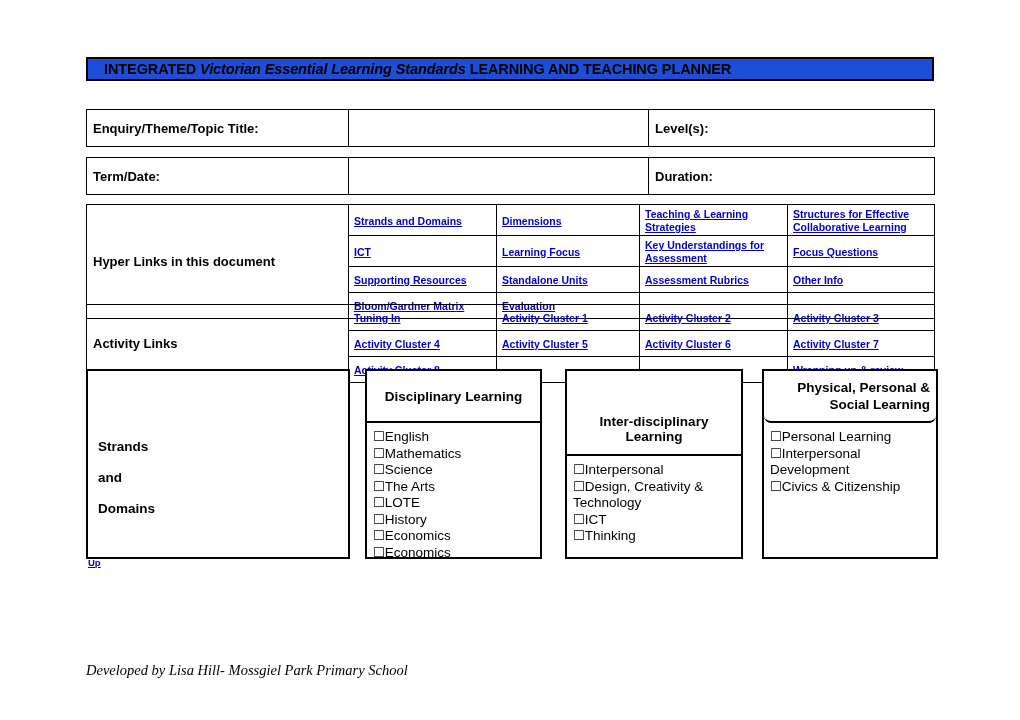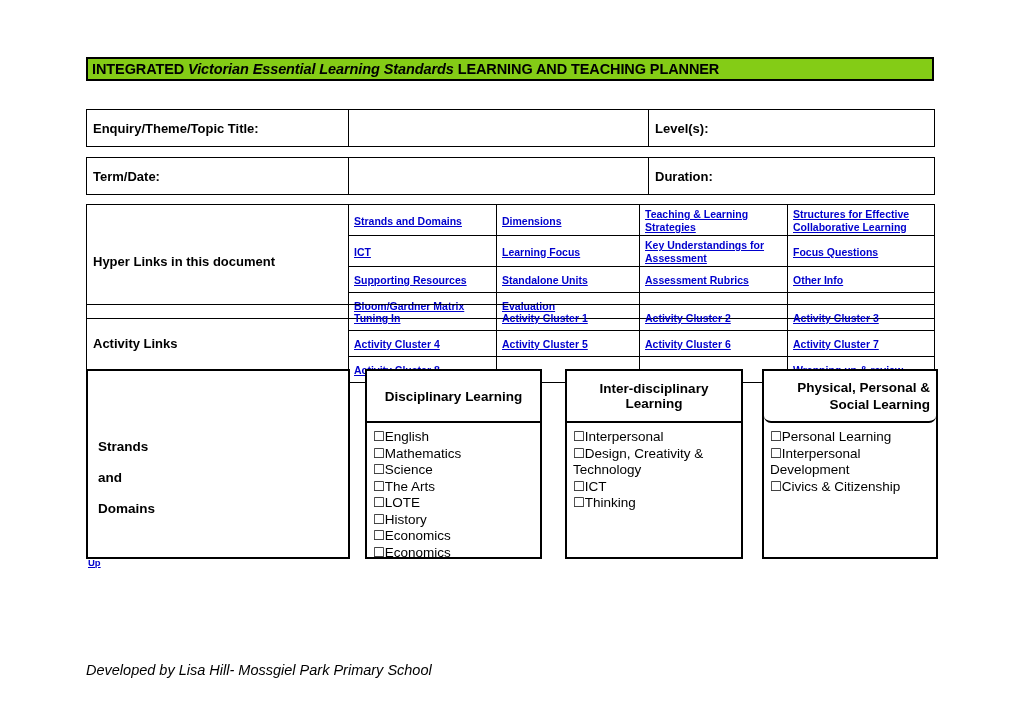--- a/index.html
+++ b/index.html
@@ -22,26 +22,26 @@
     height: 720px;
   }
 
   
   .title-banner {
     position: absolute;
     left: 86px;
     top: 57px;
     width: 848px;
     height: 24px;
-    background: #84cc16;
+    background: #1d4ed8;
     border: 2px solid #000000;
     box-sizing: border-box;
     display: flex;
     align-items: center;
-    padding-left: 4px;
+    padding-left: 16px;
   }
   .title-text {
     font-size: 14.5px;
     font-weight: bold;
     letter-spacing: -0.1px;
     white-space: nowrap;
   }
   .title-text .italic {
     font-style: italic;
   }
@@ -155,21 +155,21 @@
   
   #box-disc {
     left: 279px; top: 0; width: 177px; height: 190px;
   }
   #box-disc .sbox-head { height: 52px; }
 
   
   #box-inter {
     left: 479px; top: 0; width: 178px; height: 190px;
   }
-  #box-inter .sbox-head { height: 52px; }
+  #box-inter .sbox-head { height: 52px; margin-top: 33px; }
 
   
   #box-phys {
     left: 676px; top: 0; width: 176px; height: 190px;
   }
   #box-phys .sbox-head {
     height: 52px;
     display: block;
     text-align: right;
     padding: 8px 6px 0 6px;
@@ -187,21 +187,21 @@
     color: #0000cd;
     text-decoration: underline;
     cursor: pointer;
   }
 
   
   .footer {
     position: absolute;
     left: 86px;
     top: 662px;
-    font-family: Liberation Sans, sans-serif;
+    font-family: Liberation Serif, serif;
     font-style: italic;
     font-size: 14.5px;
     color: #000000;
   }
 </style>
 </head>
 <body>
 
 <div class="page">
 

